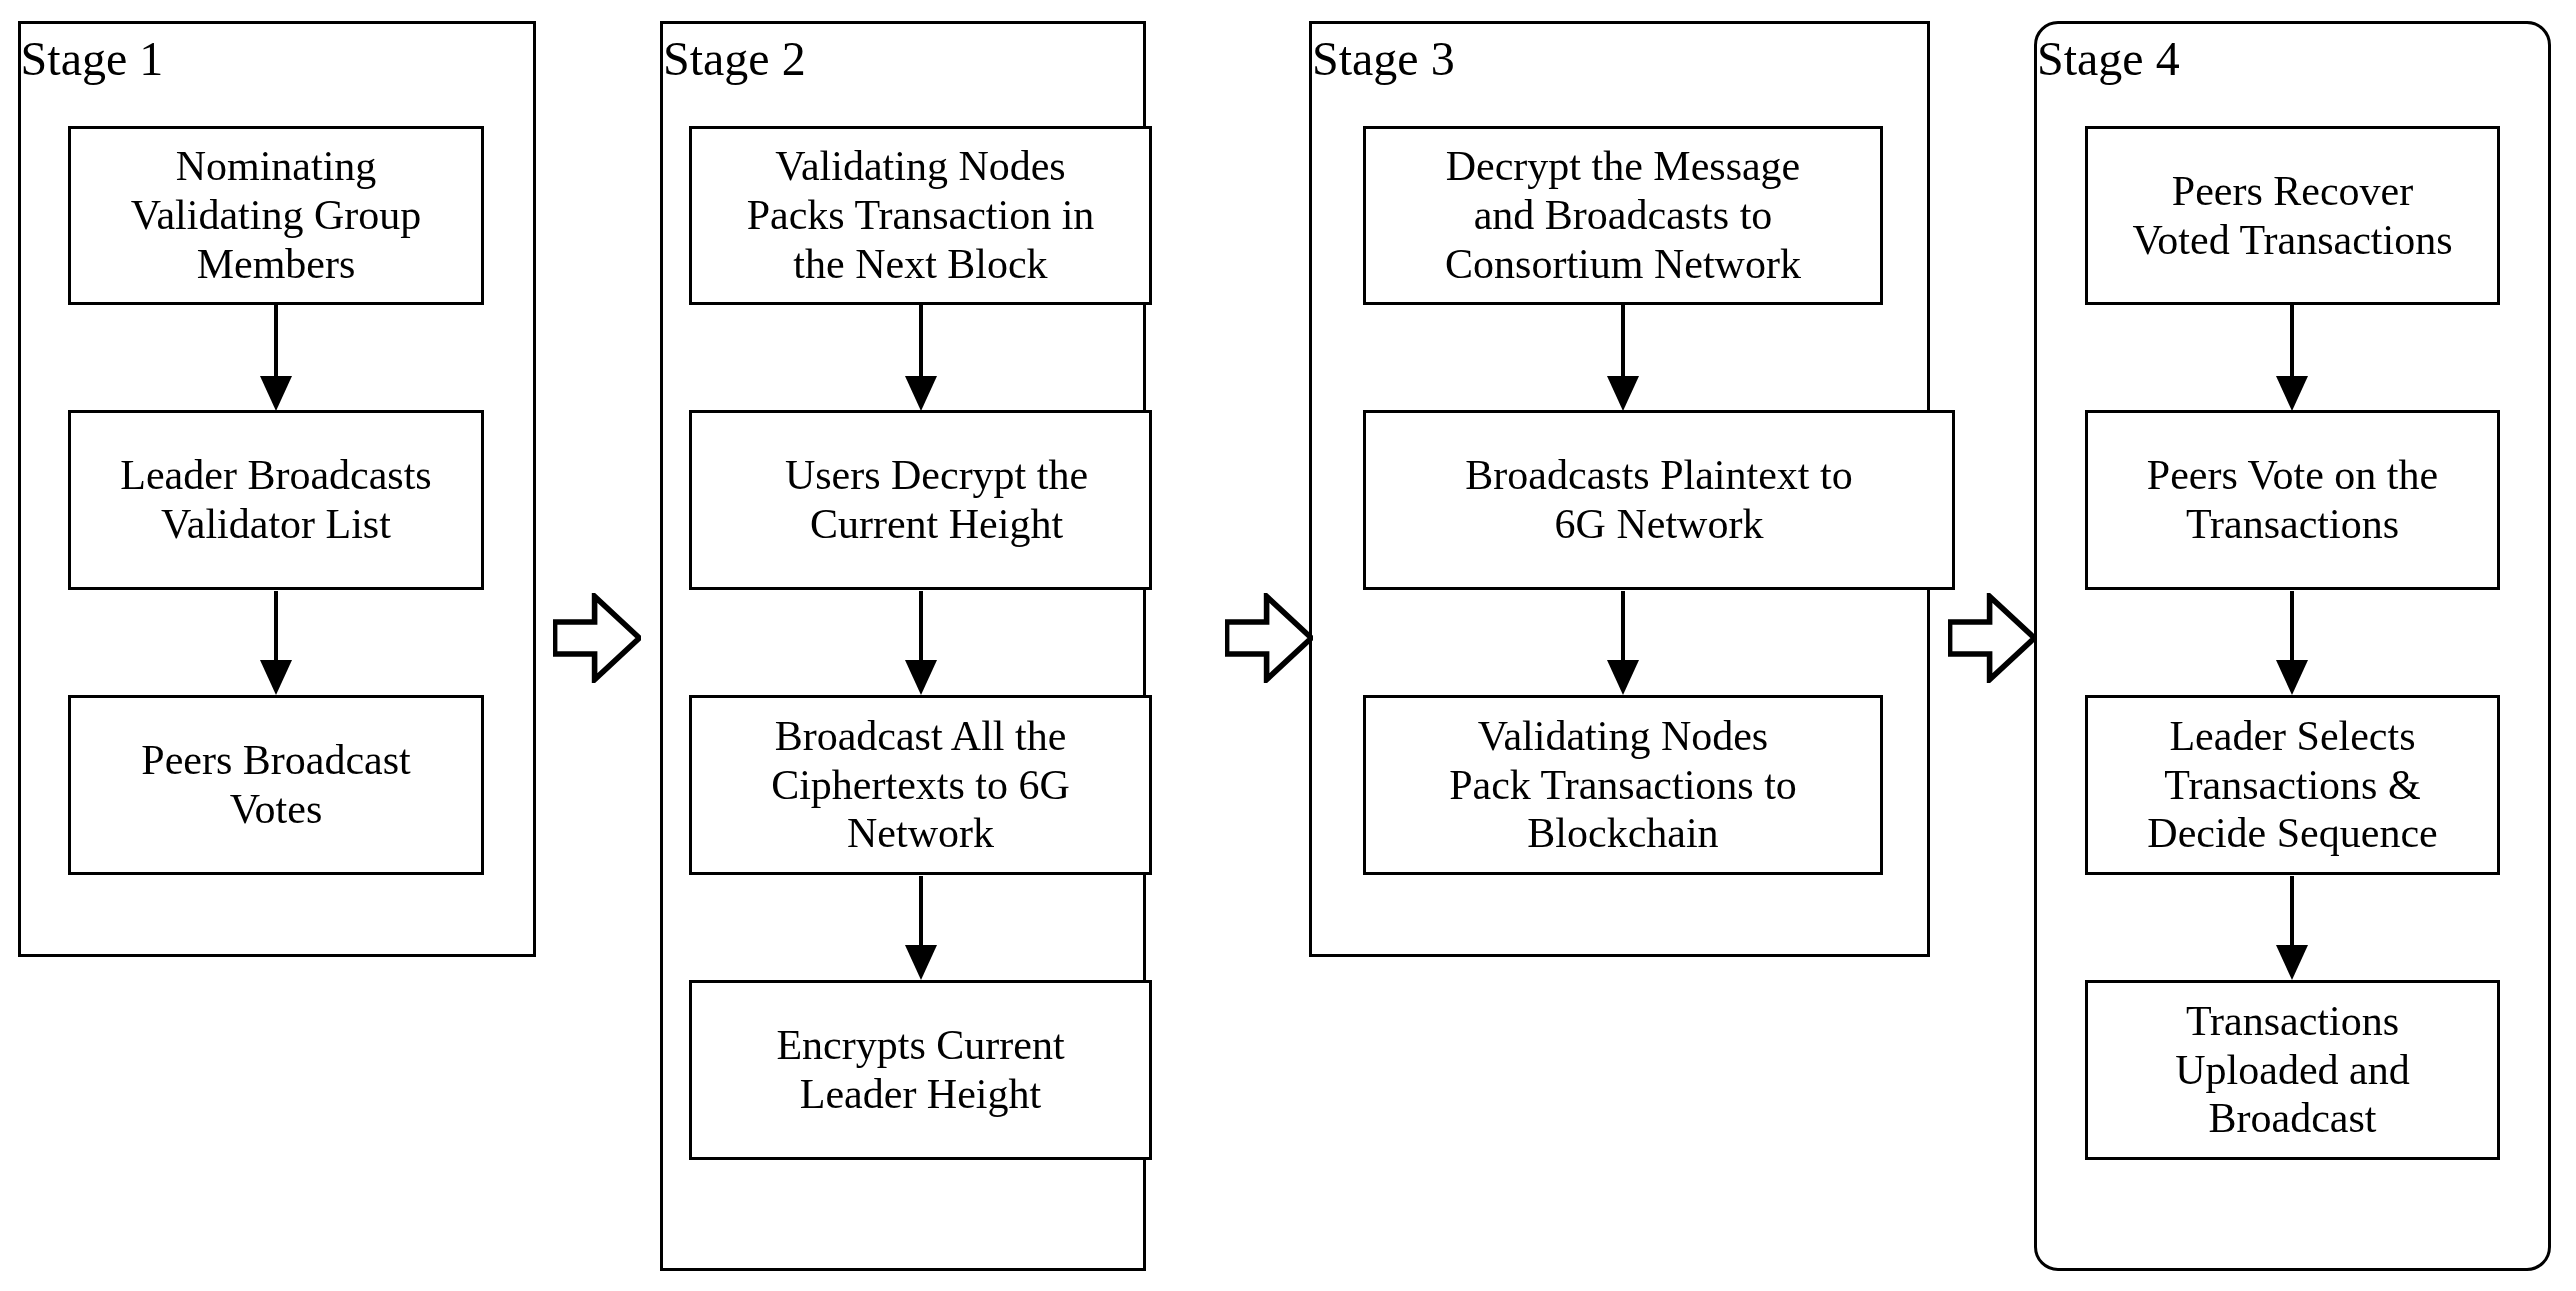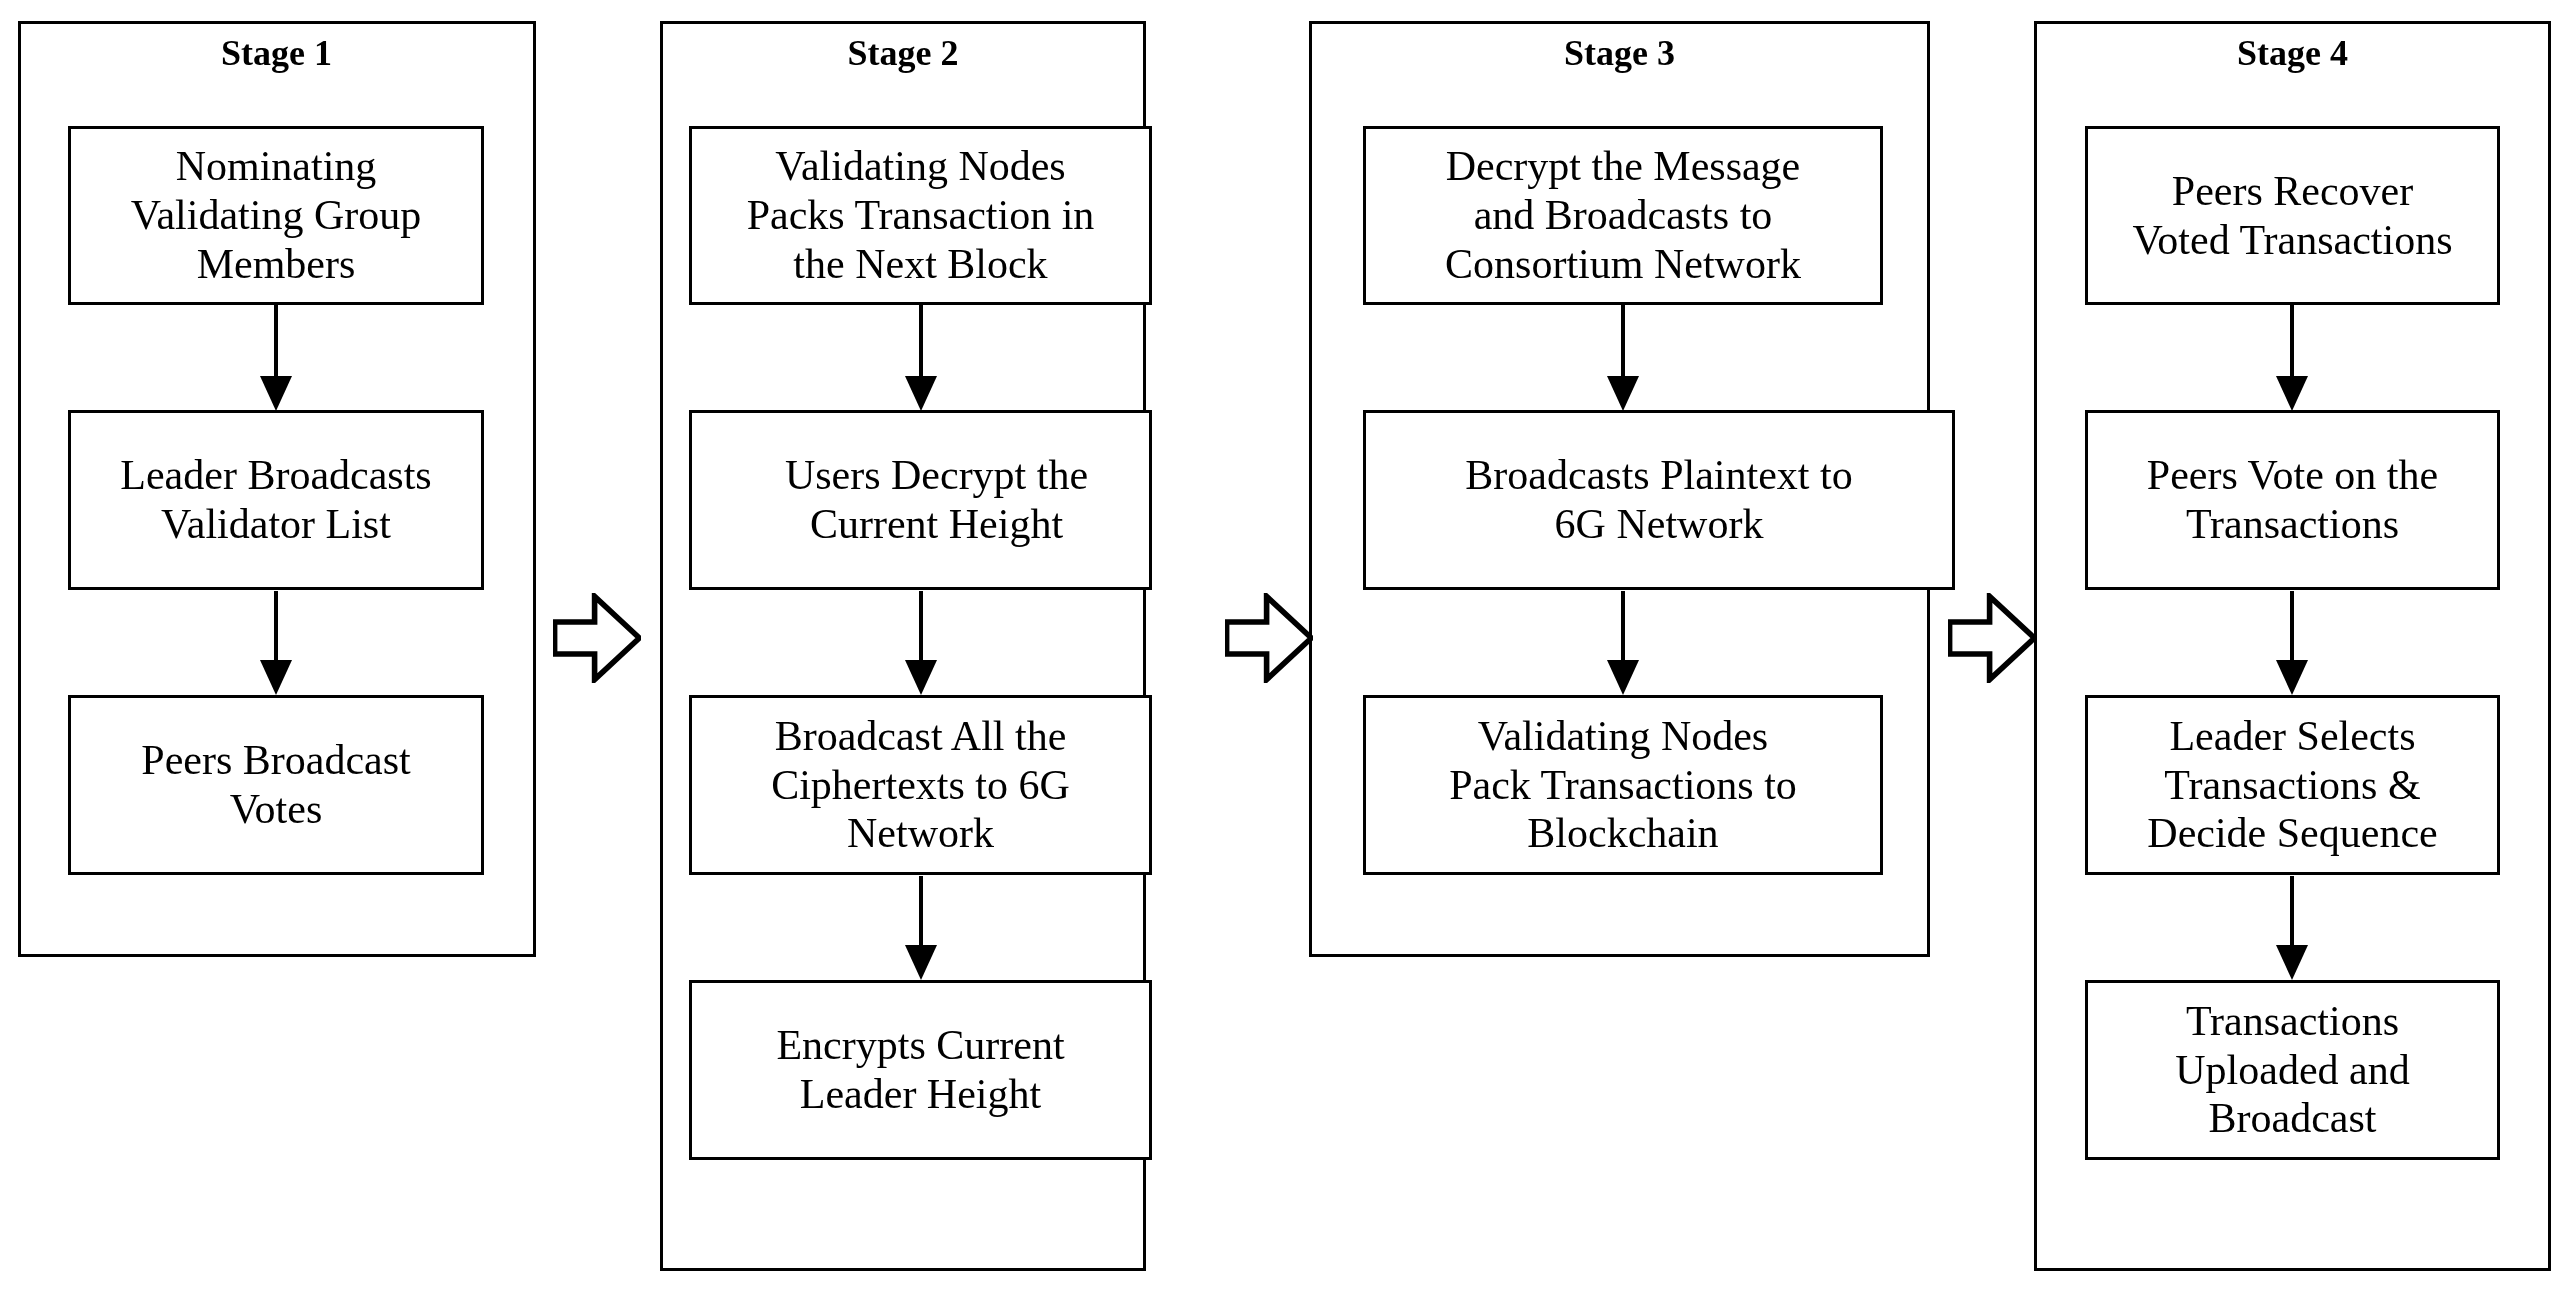--- a/index.html
+++ b/index.html
@@ -16,25 +16,23 @@
     position:absolute;
     box-sizing:border-box;
     border:3.2px solid #000000;
     background:#ffffff;
   }
   .stage-title{
     position:absolute;
     left:0;
     right:0;
     top:11.2px;
-    text-align:center;
-    font-size:36px;
+    font-size:48px;
     line-height:1.0;
     white-space:nowrap;
-    font-weight:bold;
   }
   .node{
     position:absolute;
     box-sizing:border-box;
     border:3.2px solid #000000;
     background:#ffffff;
     display:flex;
     align-items:center;
     justify-content:center;
     text-align:center;
@@ -123,21 +121,21 @@
     </div>
     <div class="node" style="left: 1363px; top: 410px; width: 592px; height: 180px;">
       <div class="node-label">Broadcasts  Plaintext to
 6G Network</div>
     </div>
     <div class="node" style="left: 1363px; top: 695px; width: 520px; height: 180px;">
       <div class="node-label">Validating  Nodes
 Pack Transactions to
 Blockchain</div>
     </div>
-    <div class="stage" style="left: 2034px; top: 21px; width: 517px; height: 1250px;">
+    <div class="stage" style="left: 2034px; top: 21px; width: 517px; height: 1250px; border-radius: 24px;">
       <div class="stage-title">Stage 4</div>
     </div>
     <div class="node" style="left: 2085px; top: 126px; width: 415px; height: 179px;">
       <div class="node-label">Peers Recover
 Voted Transactions</div>
     </div>
     <div class="node" style="left: 2085px; top: 410px; width: 415px; height: 180px;">
       <div class="node-label">Peers Vote on the
 Transactions</div>
     </div>

